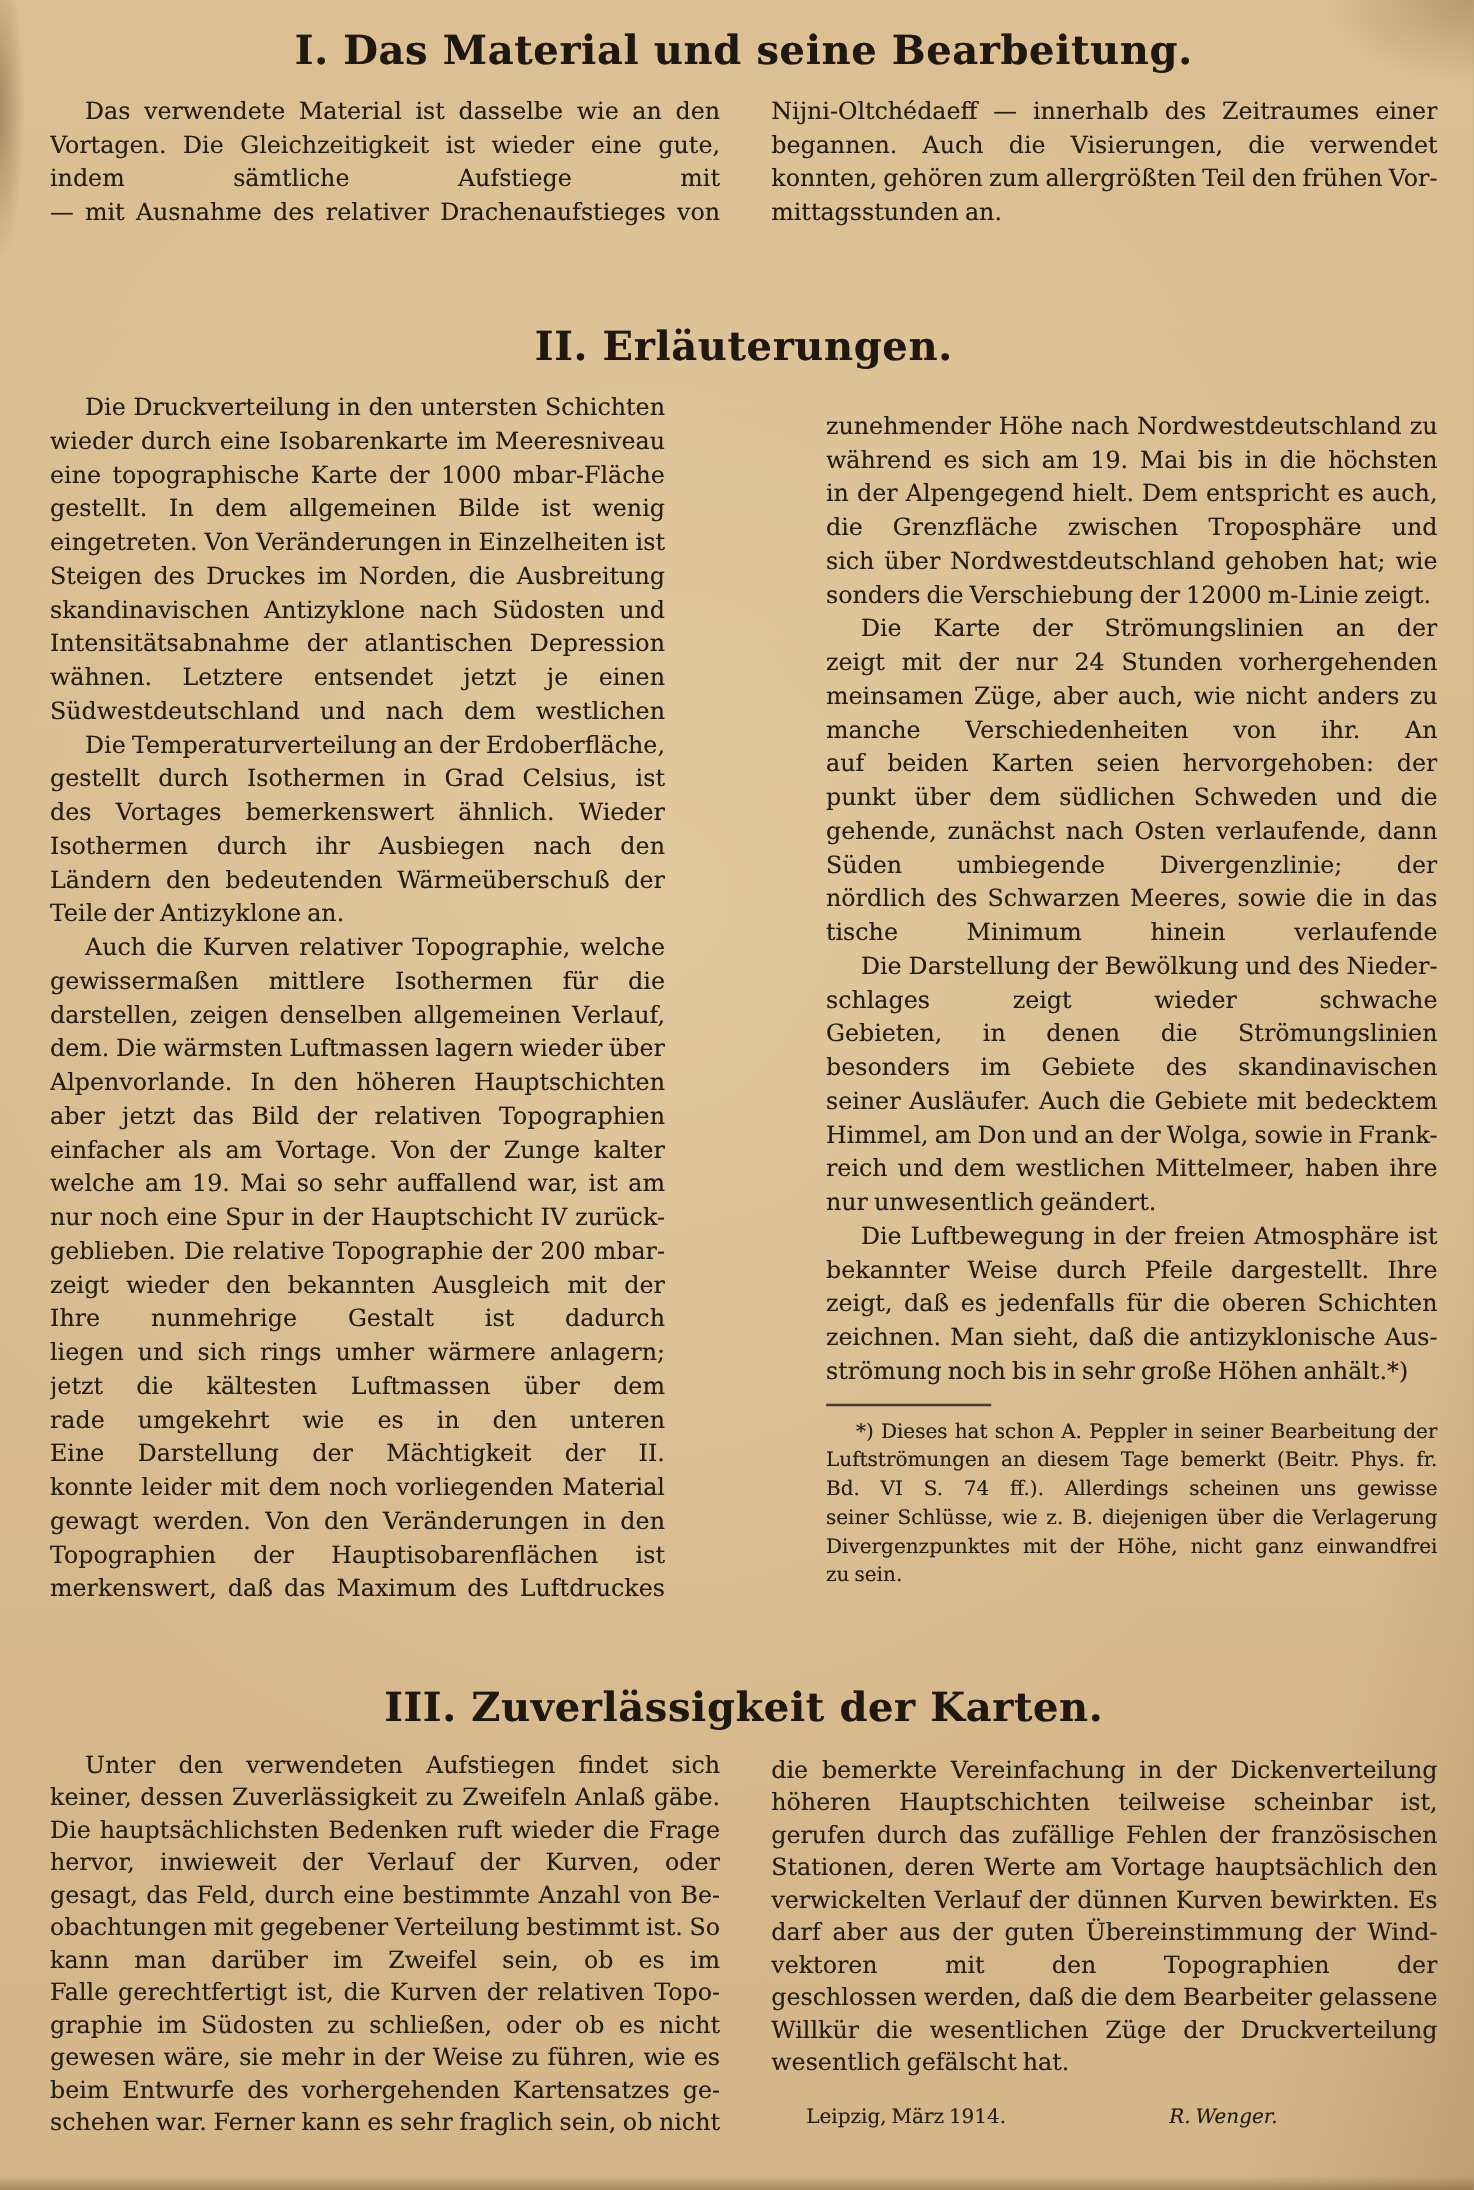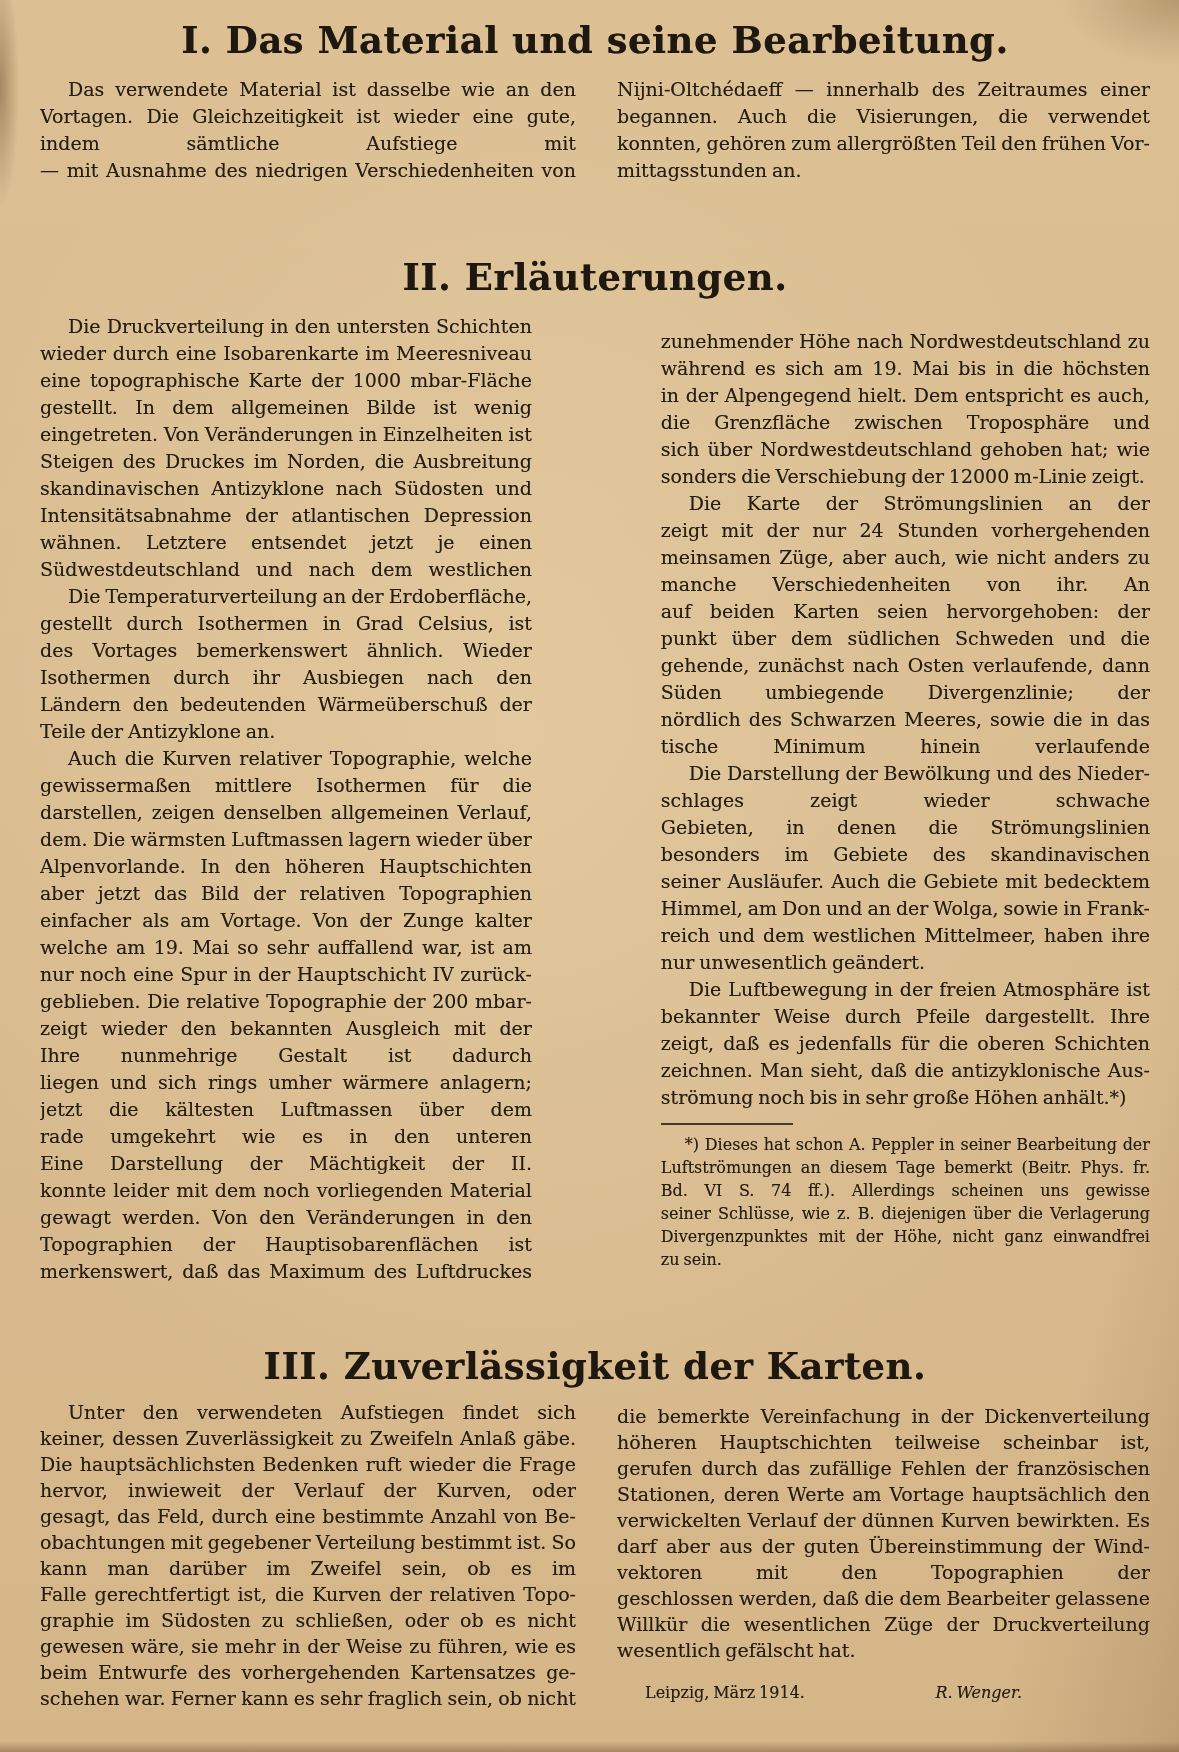--- a/index.html
+++ b/index.html
@@ -16,21 +16,21 @@
     background-image:
       radial-gradient(ellipse 170px 95px at 100% 0%, rgba(125,90,50,0.38), rgba(125,90,50,0) 70%),
       radial-gradient(ellipse 26px 160px at 0% 5%, rgba(90,60,30,0.42), rgba(90,60,30,0) 75%),
       linear-gradient(to top, rgba(95,65,35,0.40), rgba(95,65,35,0) 11px),
       linear-gradient(103deg, rgba(0,0,0,0) 88%, rgba(125,90,50,0.18) 97%, rgba(125,90,50,0.26) 100%),
       radial-gradient(ellipse 820px 1000px at 44% 42%, rgba(248,228,190,0.30), rgba(248,228,190,0) 75%),
       linear-gradient(to bottom, #dcc094 0%, #d8bb8f 55%, #d5b689 100%);
   }
   .heading {
     margin:0; text-align:center; font-weight:bold;
-    font-size:37px; line-height:42px; letter-spacing:0.5px;
+    font-size:32px; line-height:42px; letter-spacing:0.5px;
     color:#1f1810;
     text-shadow:0 0 0.5px rgba(31,24,16,0.55);
   }
   #heading-1 { margin-top:20px; line-height:40px; }
   #heading-2 { margin-top:72px; }
   #heading-3 { margin-top:60px; }
 
   .row { display:flex; align-items:center; }
   #section-1-row { margin-top:16px; }
   #section-2-row { margin-top:15px;gap:44px; }
@@ -73,21 +73,21 @@
 <div class="page">
 
   <h1 class="heading" id="heading-1">I. Das Material und seine Bearbeitung.</h1>
 
   <div class="row lh27" id="section-1-row">
     <div class="col-left">
         <div class="para">
           <div class="line indent">Das verwendete Material ist dasselbe wie an den</div>
           <div class="line">Vortagen.  Die Gleichzeitigkeit ist wieder eine gute,</div>
           <div class="line">indem sämtliche Aufstiege mit Temperaturregistrierung</div>
-          <div class="line">— mit Ausnahme des niedrigen Verschiedenheiten von</div>
+          <div class="line">— mit Ausnahme des relativer Drachenaufstieges von</div>
         </div>
       </div>
     <div class="divider"></div>
     <div class="col-right">
         <div class="para">
           <div class="line">Nijni-Oltchédaeff — innerhalb des Zeitraumes einer Stunde</div>
           <div class="line">begannen.  Auch die Visierungen, die verwendet werden</div>
           <div class="line">konnten, gehören zum allergrößten Teil den frühen Vor-</div>
           <div class="line last">mittagsstunden an.</div>
         </div>

